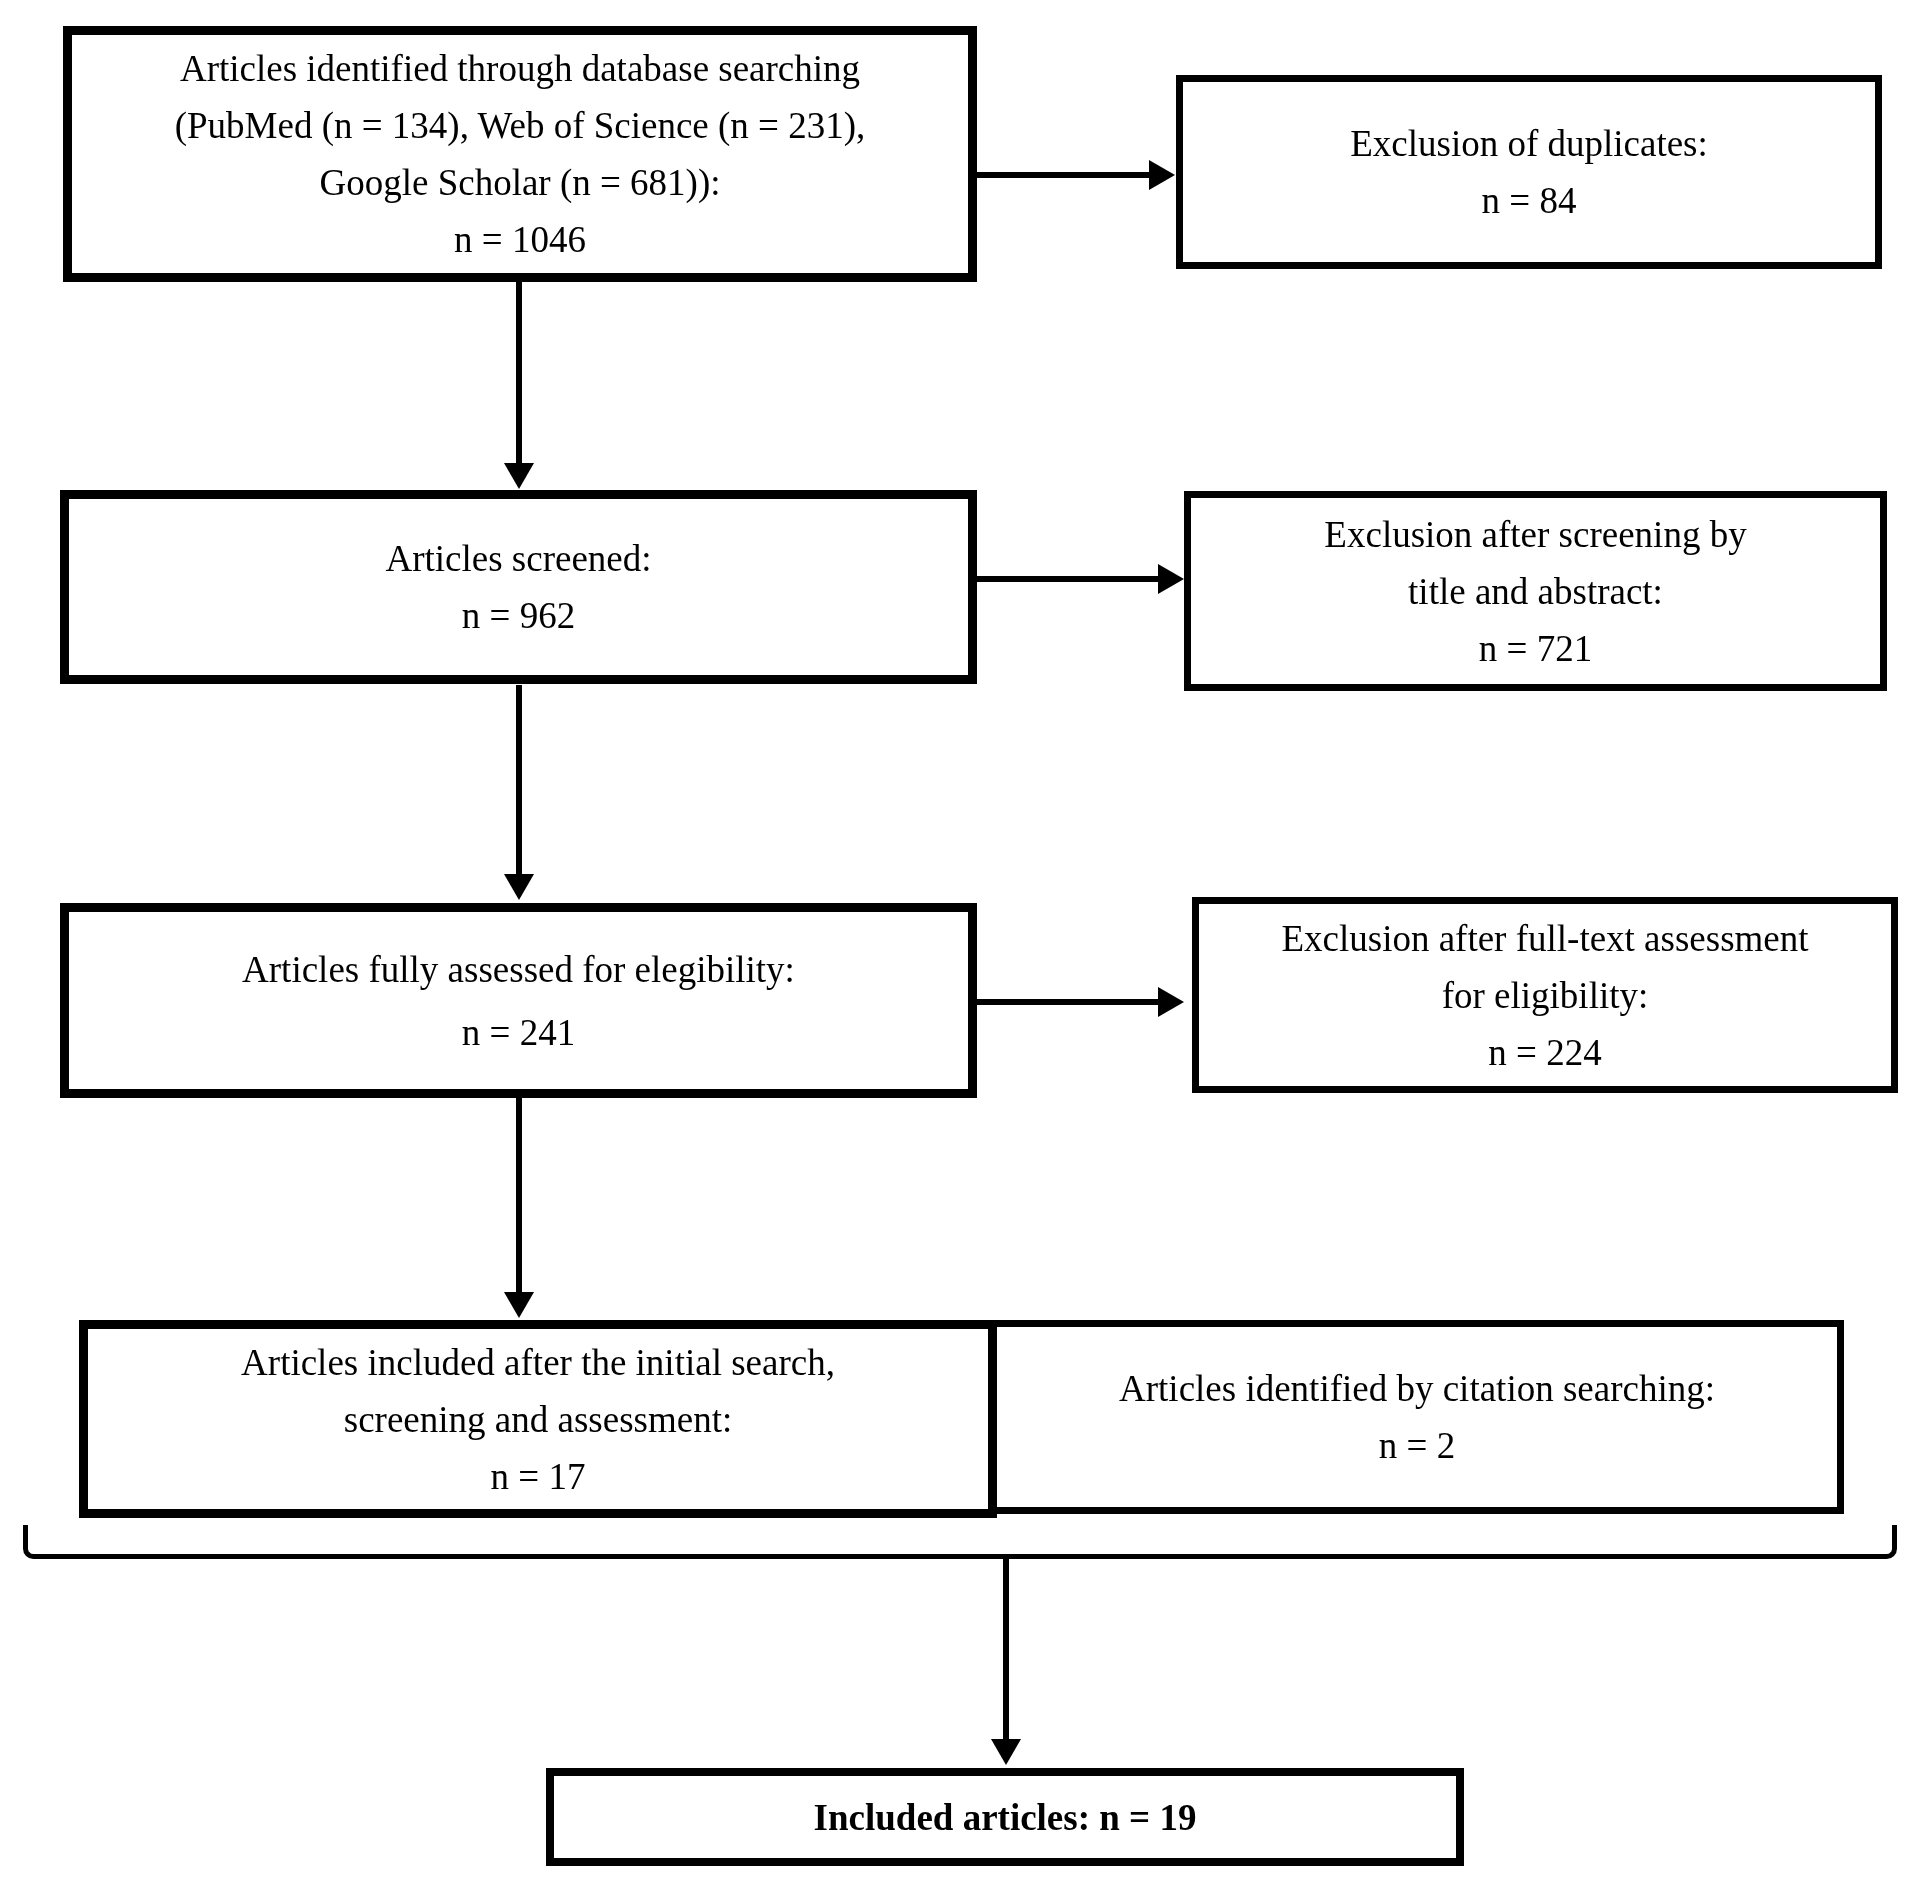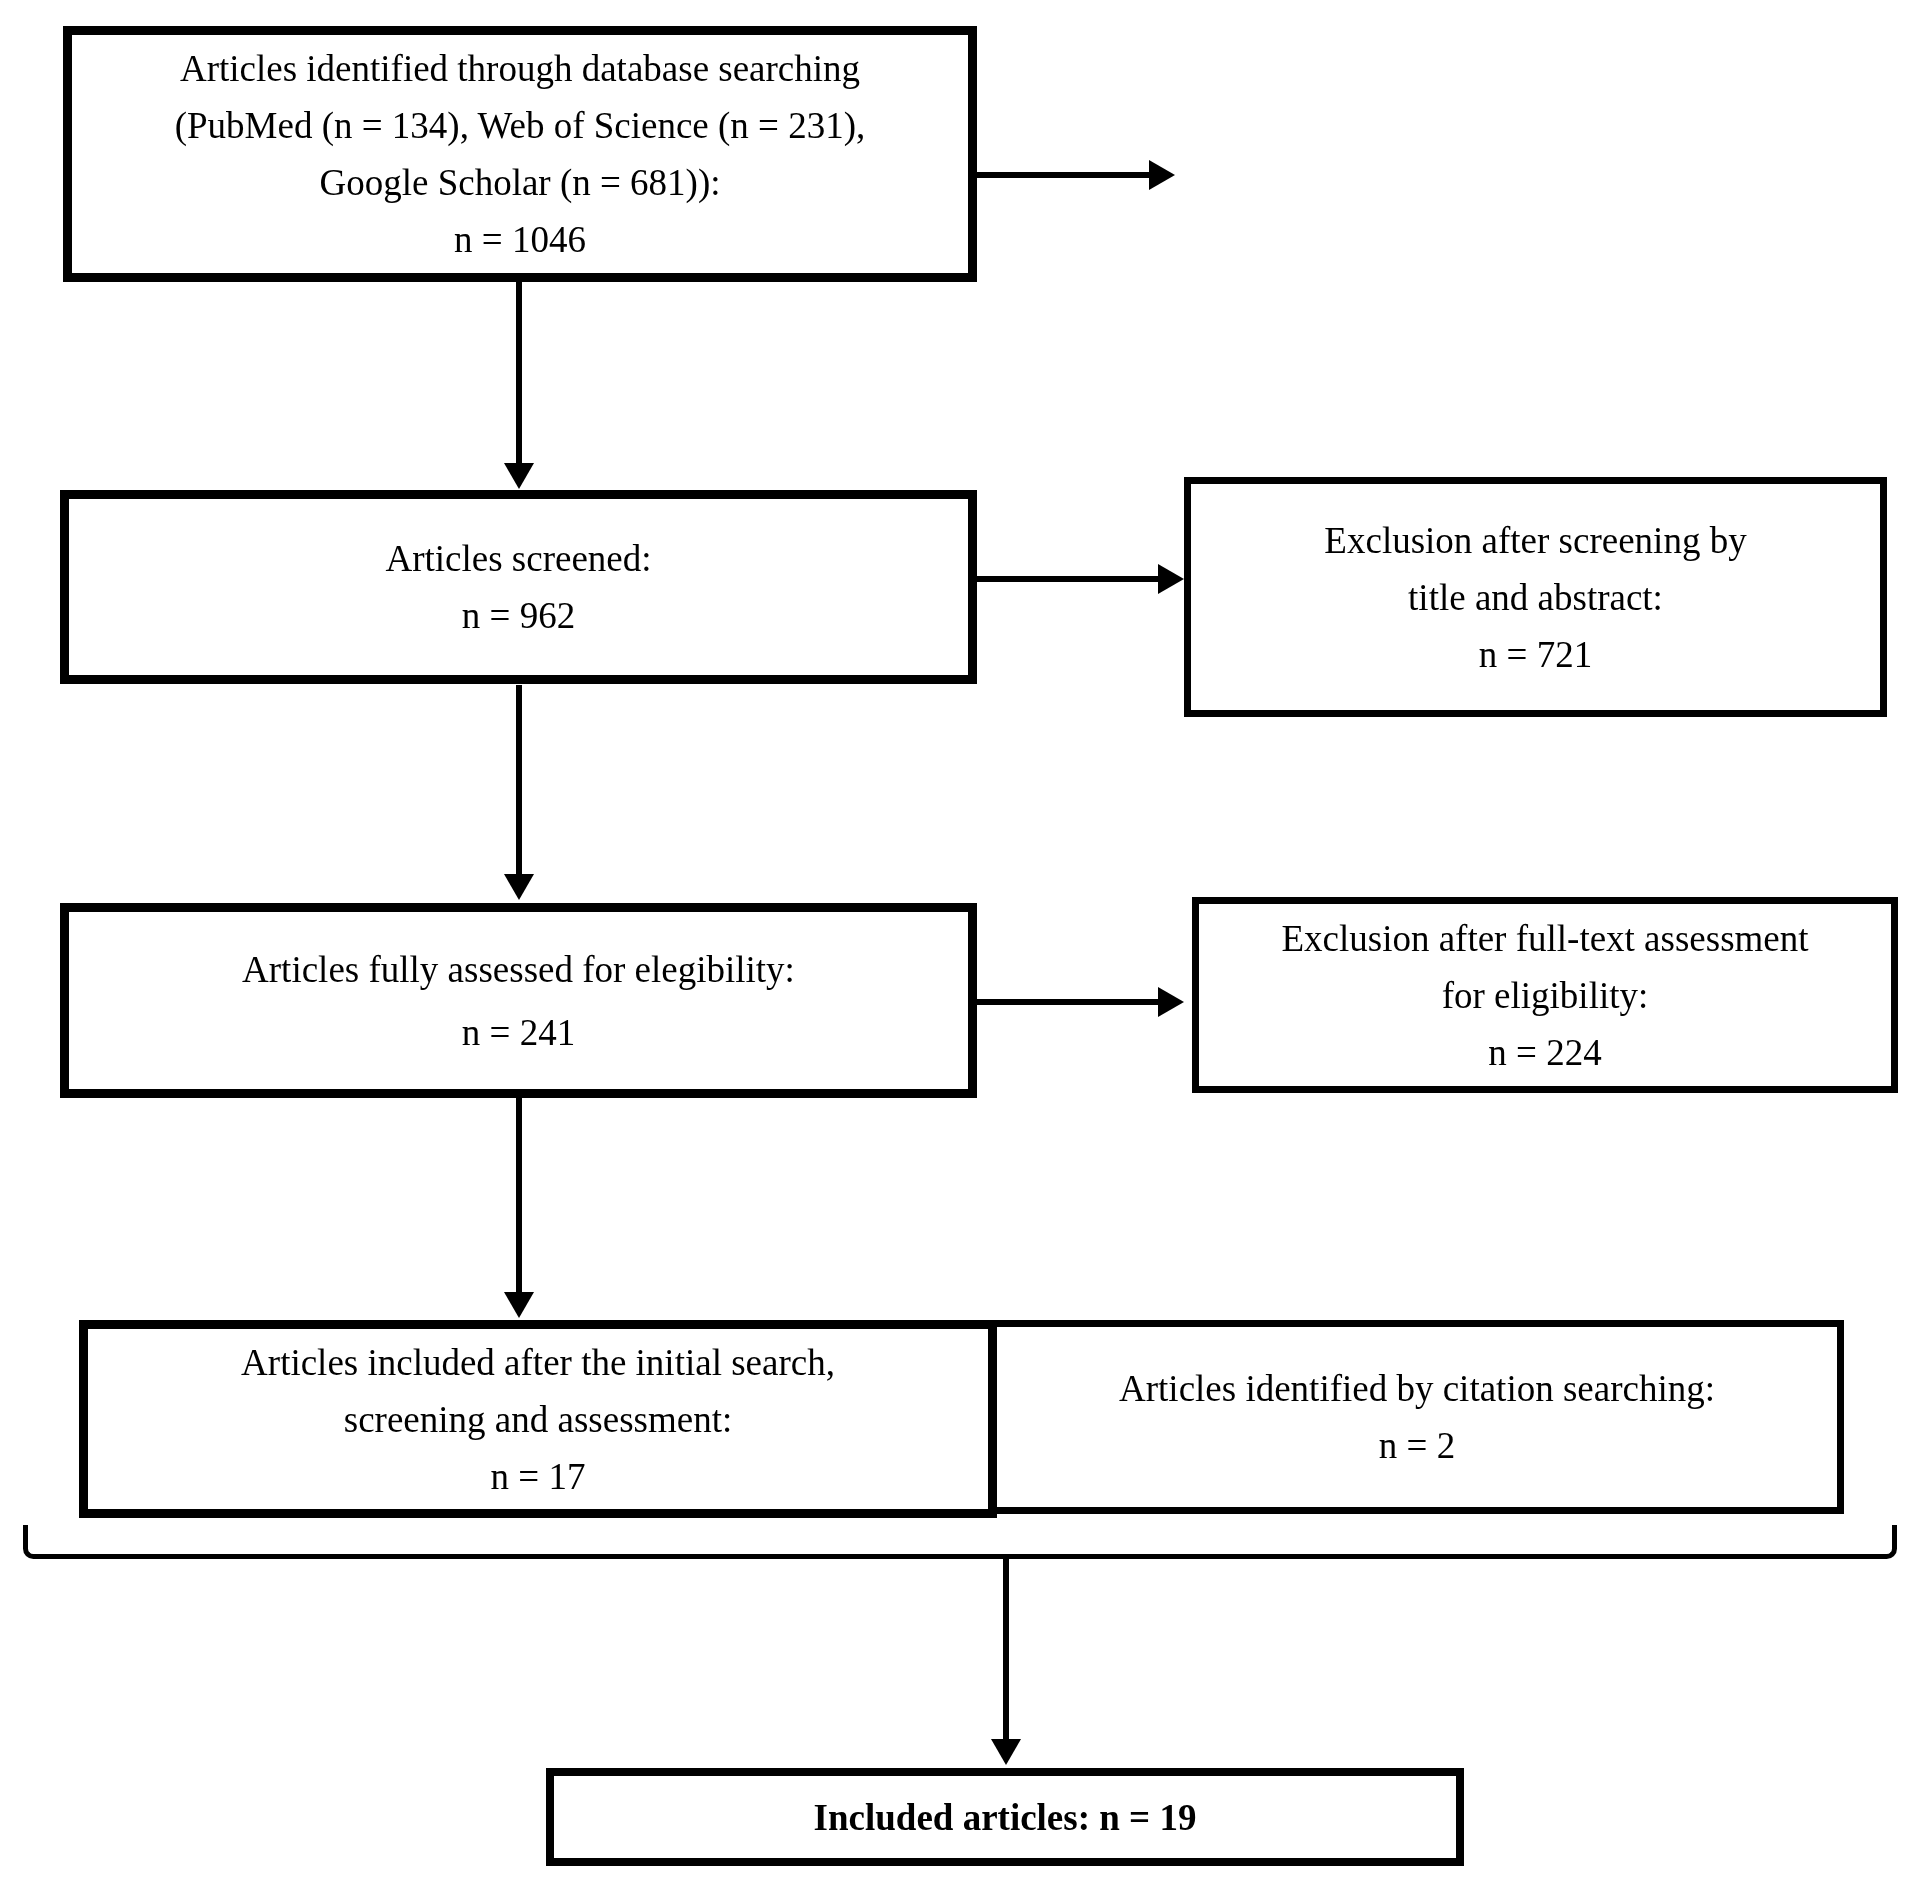--- a/index.html
+++ b/index.html
@@ -84,27 +84,31 @@
 
 <div class="canvas">
 
   <div class="box" style="left:63px; top:26px; width:914px; height:256px;">
     <div class="line">Articles identified through database searching</div>
     <div class="line">(PubMed (n = 134), Web of Science (n = 231),</div>
     <div class="line">Google Scholar (n = 681)):</div>
     <div class="line">n = 1046</div>
   </div>
 
+  <div class="box thin" style="left:1176px; top:75px; width:706px; height:194px;">
+    <div class="line">Exclusion of duplicates:</div>
+    <div class="line">n = 84</div>
+  </div>
 
   <div class="box" style="left:60px; top:490px; width:917px; height:194px;">
     <div class="line">Articles screened:</div>
     <div class="line">n = 962</div>
   </div>
 
-  <div class="box thin" style="left:1184px; top:477px; width:703px; height:240px;">
+  <div class="box thin" style="left:1184px; top:491px; width:703px; height:200px;">
     <div class="line">Exclusion after screening by</div>
     <div class="line">title and abstract:</div>
     <div class="line">n = 721</div>
   </div>
 
   <div class="box" style="left:60px; top:903px; width:917px; height:195px;gap:6px;">
     <div class="line">Articles fully assessed for elegibility:</div>
     <div class="line">n = 241</div>
   </div>
 

